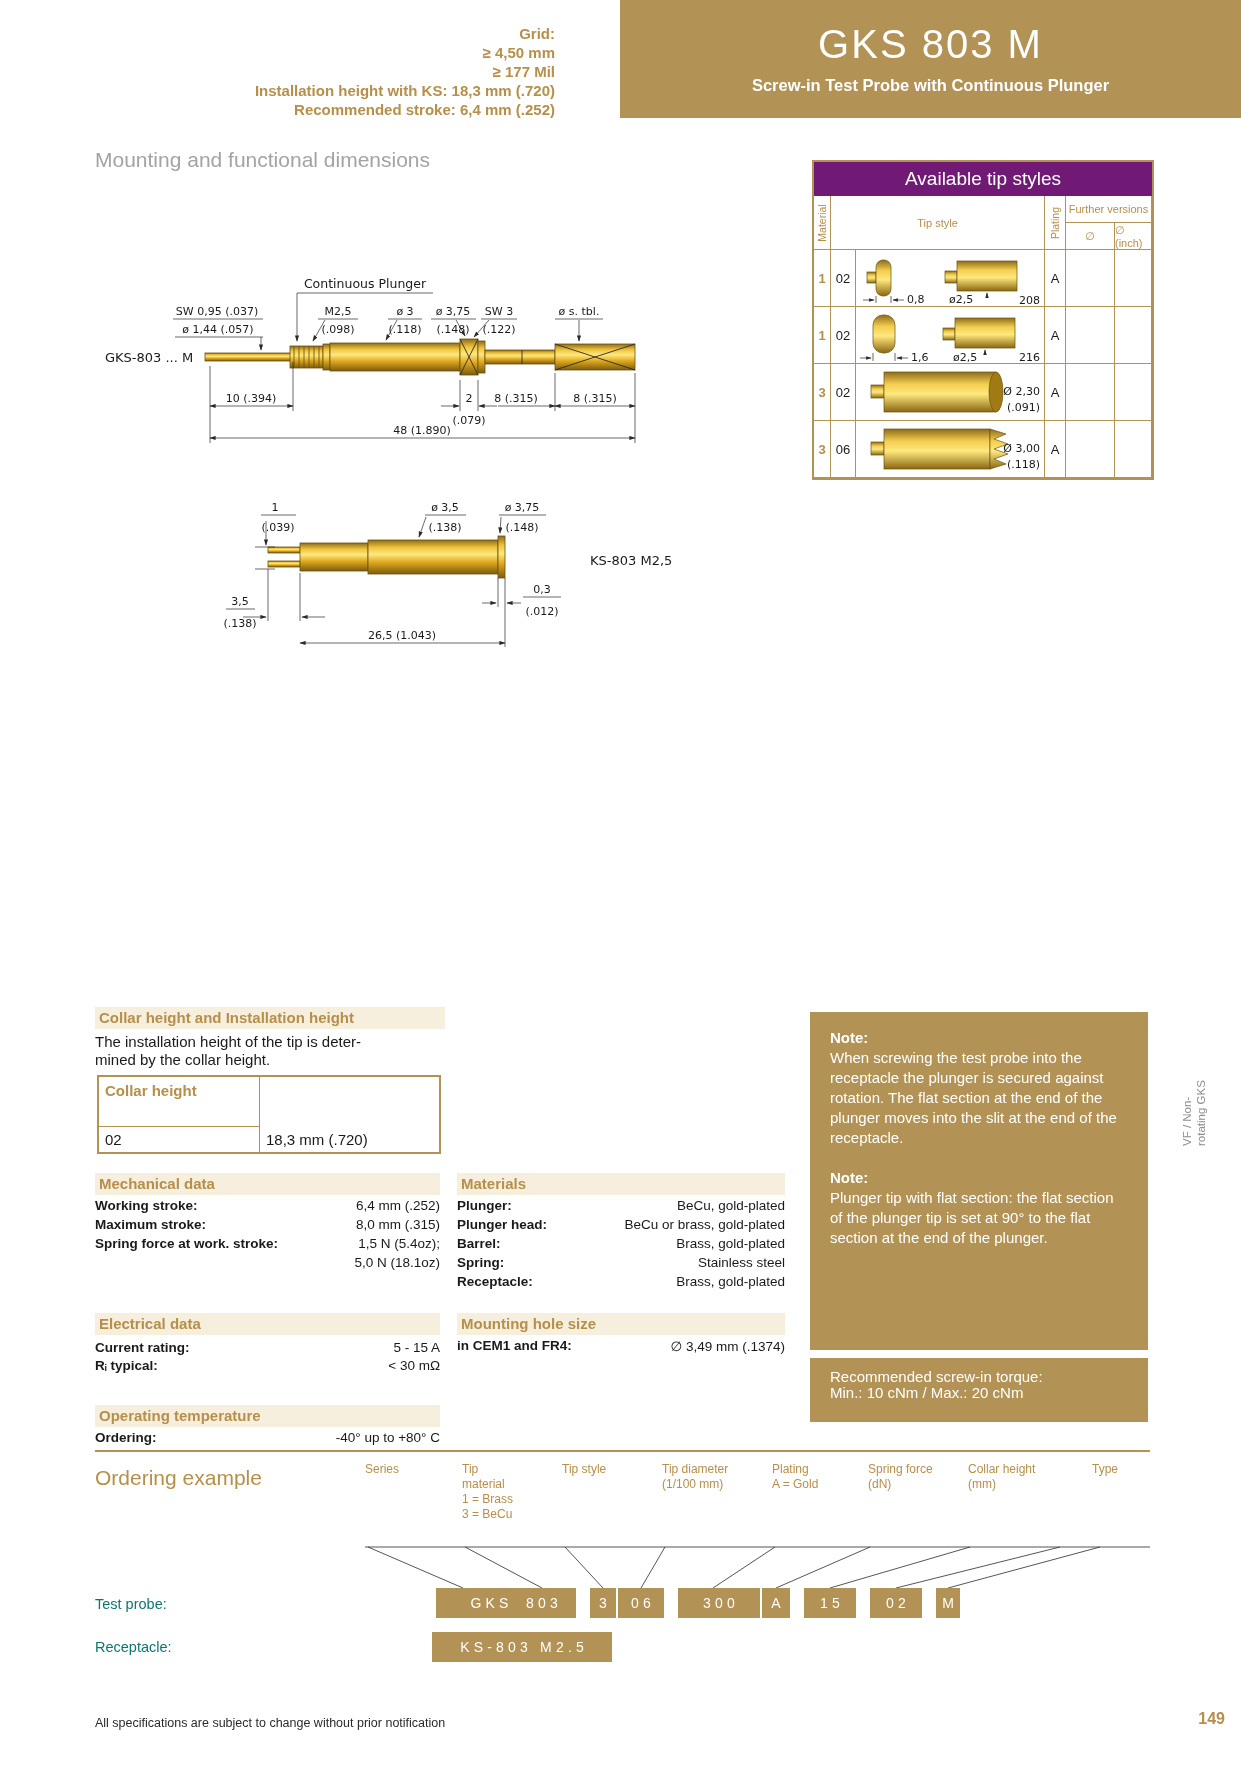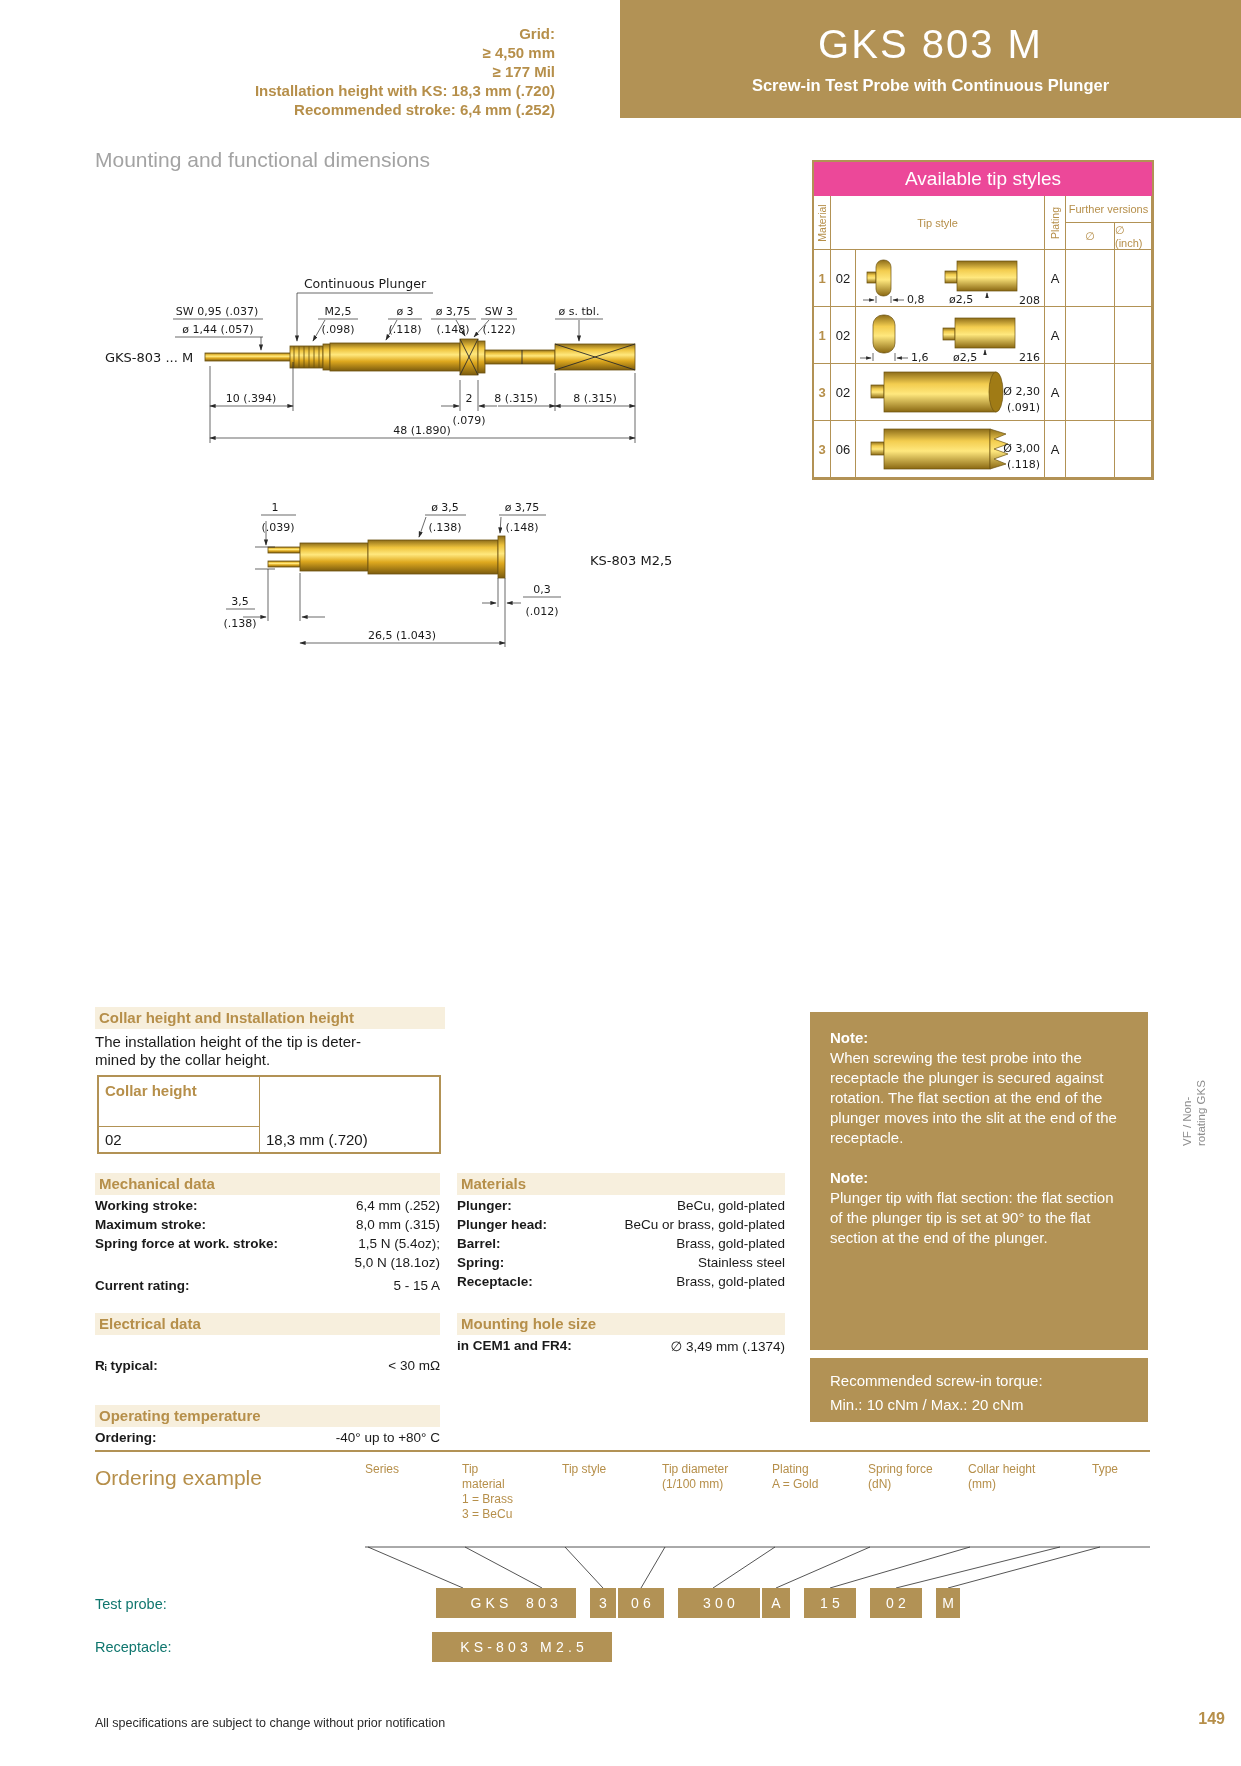--- a/index.html
+++ b/index.html
@@ -18,21 +18,21 @@
   
   svg text{font-family:"DejaVu Sans","Liberation Sans",sans-serif;font-size:11px;fill:#1a1a1a;}
   svg .big{font-size:13px;}
   svg .cap{font-size:12.5px;}
   .met{fill:url(#goldA);stroke:#6b5210;stroke-width:0.8;}
   .ln{stroke:#2a2a2a;stroke-width:0.9;fill:none;}
   .thin{stroke:#2a2a2a;stroke-width:0.7;fill:none;}
   .thr{stroke:#6b5210;stroke-width:1;opacity:.85;}
   
   .tiptable{position:absolute;left:812px;top:160px;width:338px;border:2px solid #b29255;background:#fff;}
-  .tt-title{height:34px;background:#ec4899;color:#fff;font-size:19px;display:flex;
+  .tt-title{height:34px;background:#701a75;color:#fff;font-size:19px;display:flex;
             align-items:center;justify-content:center;}
   .tt-grid{display:grid;grid-template-columns:17px 25px 189px 21px 49px 37px;
            grid-template-rows:27px 27px 57px 57px 57px 57px;}
   .tt-grid>div{border-right:1px solid #b29255;border-bottom:1px solid #b29255;
                display:flex;align-items:center;justify-content:center;position:relative;overflow:hidden;}
   .rot{transform:rotate(-90deg);white-space:nowrap;font-size:10.5px;color:#b68f4a;}
   .tt-small{font-size:11px;color:#b68f4a;}
   .tt-mat{color:#b68f4a;font-weight:bold;font-size:13px;}
   .tt-code{font-size:13px;color:#1a1a1a;}
   
@@ -48,21 +48,21 @@
   .ctable .ccell{box-sizing:border-box;padding:4px 6px;font-size:15px;border-right:1px solid #b29255;}
   .ctable .c1{width:161px;}
   .ctable .c2{width:179px;border-right:none;}
   .ctable .chead{color:#b68f4a;font-weight:bold;border-bottom:1px solid #b29255;white-space:pre-line;line-height:19px;}
   
   .notebox{position:absolute;left:810px;top:1012px;width:338px;height:338px;background:#b29255;
            color:#fff;box-sizing:border-box;padding:16px 20px;font-size:15px;line-height:20px;}
   .notebox b{display:block;}
   .notebox .gap{height:20px;}
   .torquebox{position:absolute;left:810px;top:1358px;width:338px;height:64px;background:#b29255;
-             color:#fff;box-sizing:border-box;padding:11px 20px;font-size:15px;line-height:24px;white-space:pre-line;}
+             color:#fff;box-sizing:border-box;padding:11px 20px;font-size:15px;line-height:16px;white-space:pre-line;}
   .sidelabel{position:absolute;left:1130px;top:1066px;width:130px;height:30px;
              transform:rotate(-90deg);color:#8d8d8d;font-size:11.5px;line-height:14px;white-space:pre-line;}
   
   .rule{position:absolute;left:95px;top:1450px;width:1055px;height:2px;background:#b29255;}
   .ord-head{position:absolute;left:95px;top:1466px;font-size:21px;color:#b68f4a;font-weight:400;}
   .ord-lab{position:absolute;top:1462px;color:#b68f4a;font-size:12px;line-height:15px;white-space:pre-line;}
   .ord-row-label{position:absolute;left:95px;font-size:14.5px;color:#0f766e;}
   .pbox{position:absolute;top:1588px;height:30px;background:#b29255;color:#fff;font-size:14px;
         letter-spacing:0.3em;display:flex;align-items:center;justify-content:center;box-sizing:border-box;padding-left:0.3em;}
   .rbox{top:1632px;}
@@ -402,21 +402,21 @@
   <div class="specrow" style="left:457px;top:1255px;width:328px;">
     <span class="lb">Spring:</span>
       <span class="vl">Stainless steel</span>
     </div>
   <div class="specrow" style="left:457px;top:1274px;width:328px;">
     <span class="lb">Receptacle:</span>
       <span class="vl">Brass, gold-plated</span>
     </div>
 
   <div class="bar" style="left:95px;top:1313px;width:345px;">Electrical data</div>
-  <div class="specrow" style="left:95px;top:1278px;width:345px;">
+  <div class="specrow" style="left:95px;top:1340px;width:345px;">
     <span class="lb">Current rating:</span>
       <span class="vl">5 - 15 A</span>
     </div>
   <div class="specrow" style="left:95px;top:1358px;width:345px;">
     <span class="lb">Rᵢ typical:</span>
       <span class="vl">&lt; 30 mΩ</span>
     </div>
 
   <div class="bar" style="left:457px;top:1313px;width:328px;">Mounting hole size</div>
   <div class="specrow" style="left:457px;top:1338px;width:328px;">

